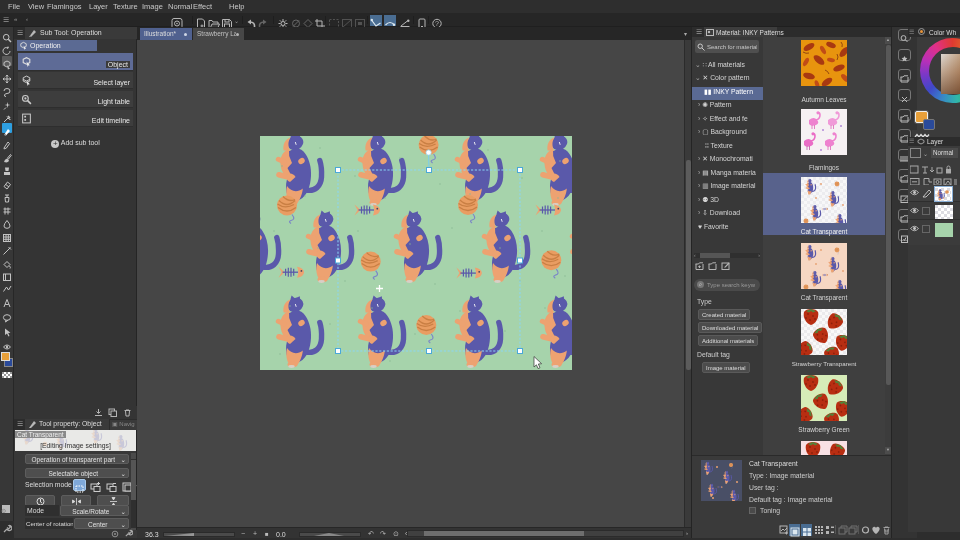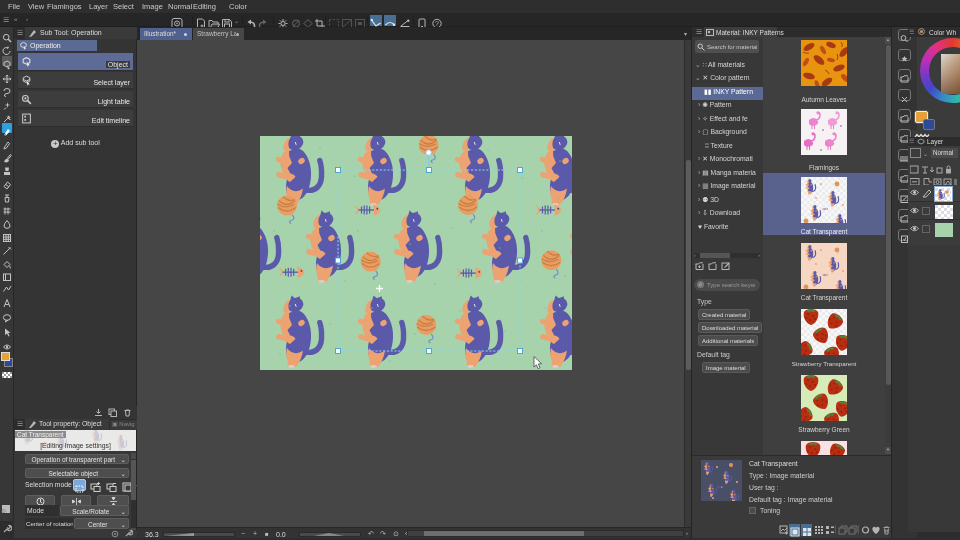--- a/index.html
+++ b/index.html
@@ -40,25 +40,25 @@
 #layerpanel{left:908px;top:137px;width:52px;height:108px;background:#3b3b3b;}
 </style>
 </head>
 <body>
 <div id="app">
   <div id="menubar">
     <span style="left:8px">File</span>
       <span style="left:28px">View</span>
       <span style="left:47px">Flamingos</span>
       <span style="left:89px">Layer</span>
-      <span style="left:113px">Select</span>
+      <span style="left:113px">Texture</span>
       <span style="left:142px">Image</span>
       <span style="left:168px">Normal</span>
-      <span style="left:193px">Editing</span>
-      <span style="left:229px">Color</span>
+      <span style="left:193px">Effect</span>
+      <span style="left:229px">Help</span>
   </div>
   <div id="cmdbar">
       <span class="abs" style="left:3px;top:3px;font-size:7px;color:#999;">☰</span>
       <span class="abs" style="left:14px;top:3px;font-size:6px;color:#999;">«</span>
       <span class="abs" style="left:26px;top:3px;font-size:6px;color:#999;">‹</span>
       <div class="abs" style="left:171px;top:1.5px;width:12px;height:11px;background:transparent;opacity:1;"><svg width="12" height="11" viewBox="0 0 12 11">
           <rect x="1" y="0.5" width="10" height="10" rx="2" stroke="#b5b5b5" fill="none"></rect>
           <circle cx="6" cy="5.5" r="2.5" stroke="#b5b5b5" fill="none"></circle>
           <circle cx="6" cy="5.5" r="0.8" fill="#b5b5b5"></circle>
         </svg></div>

